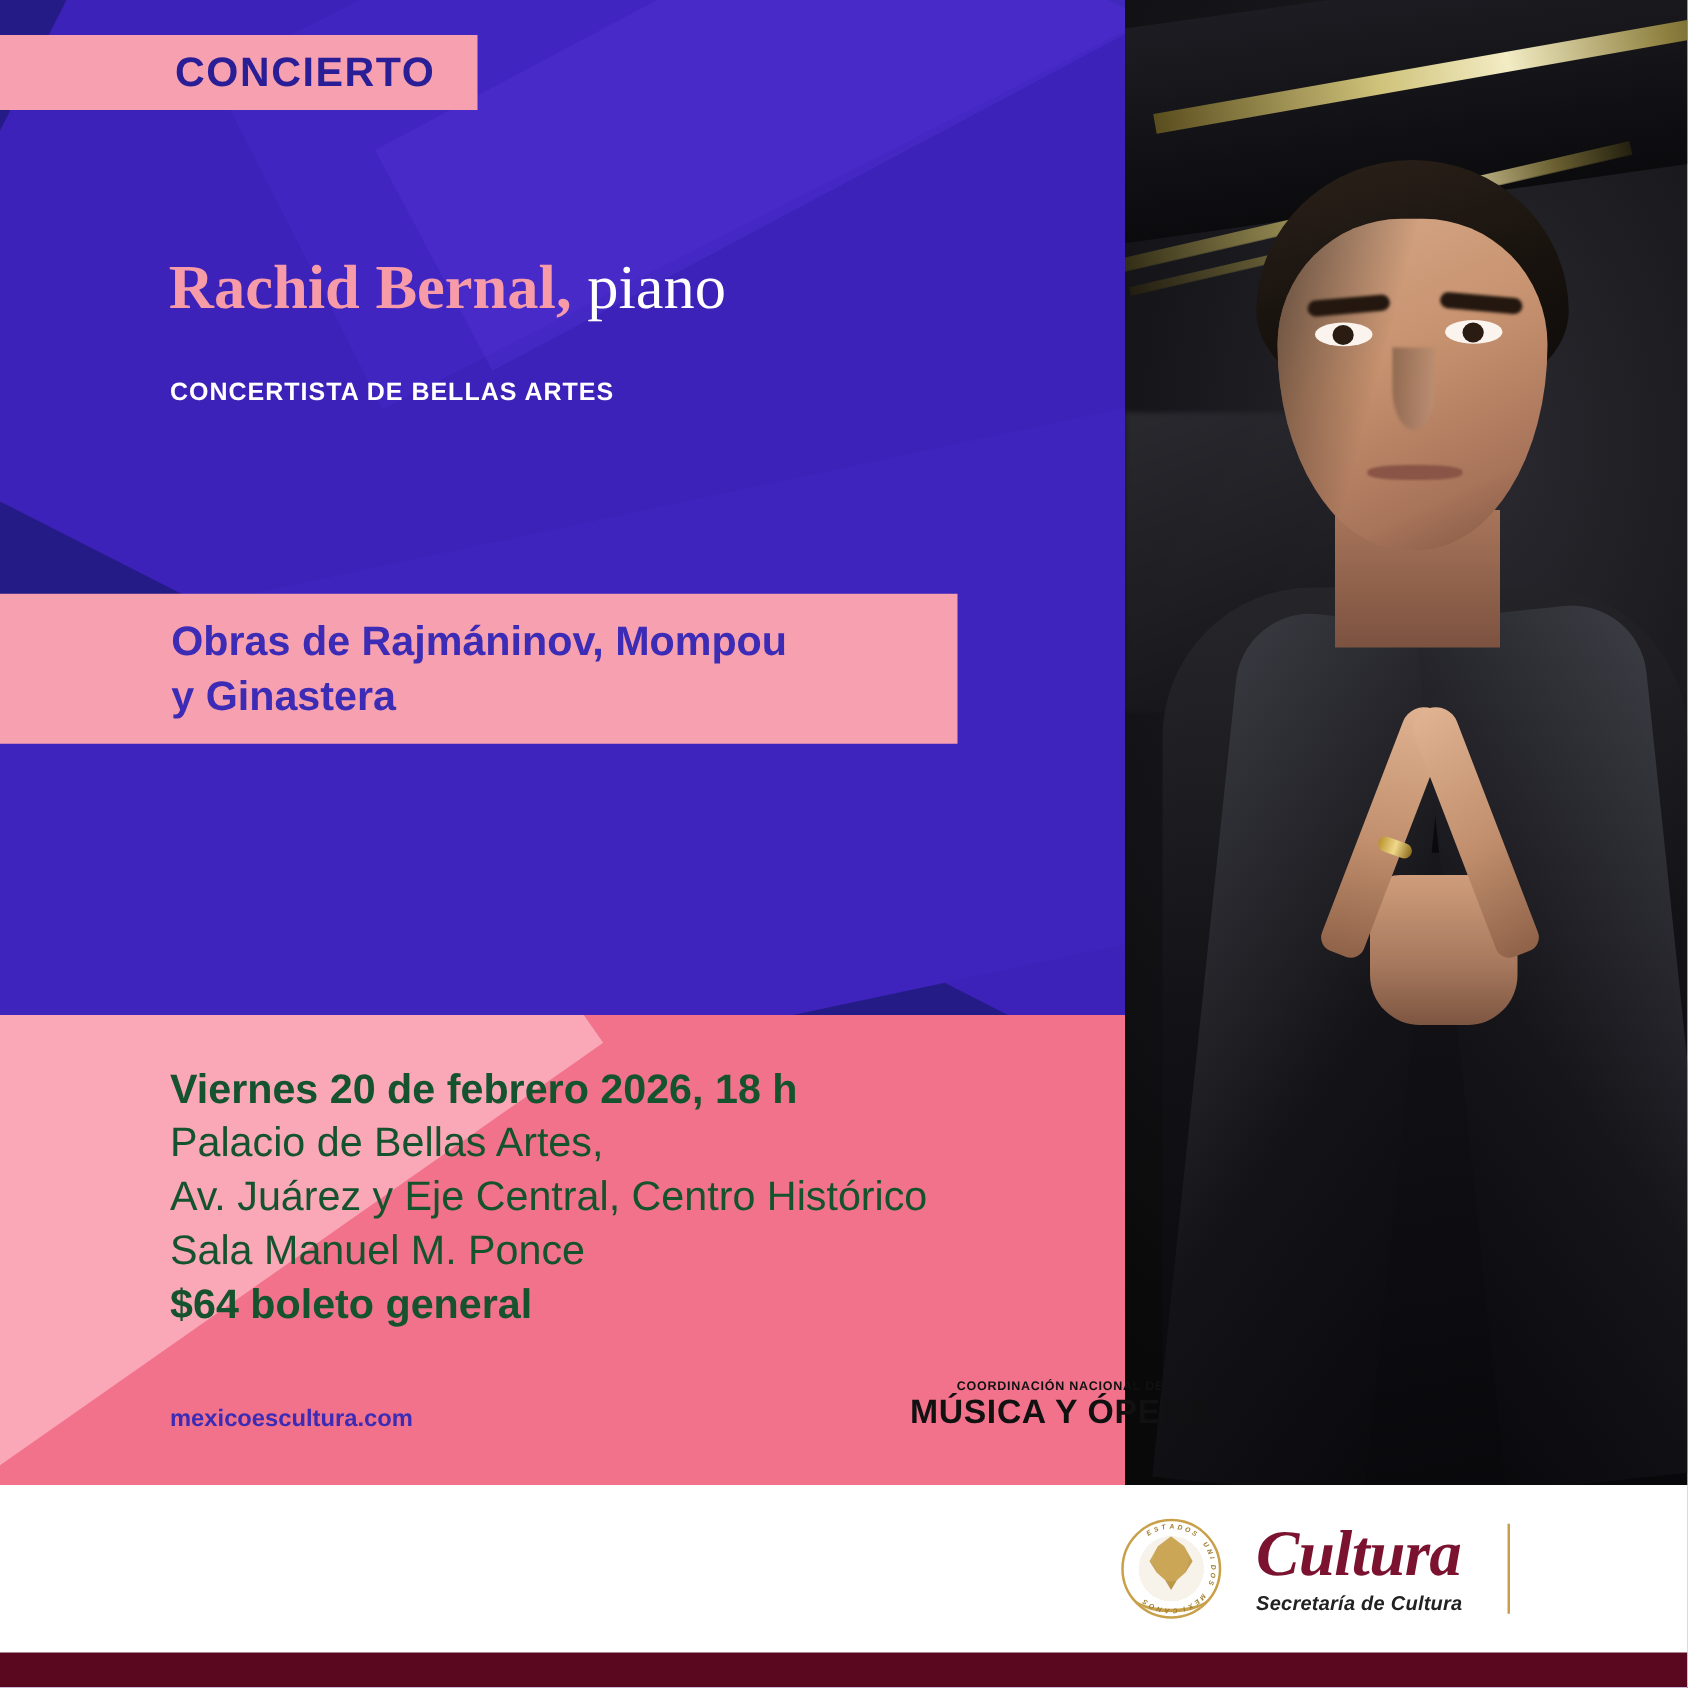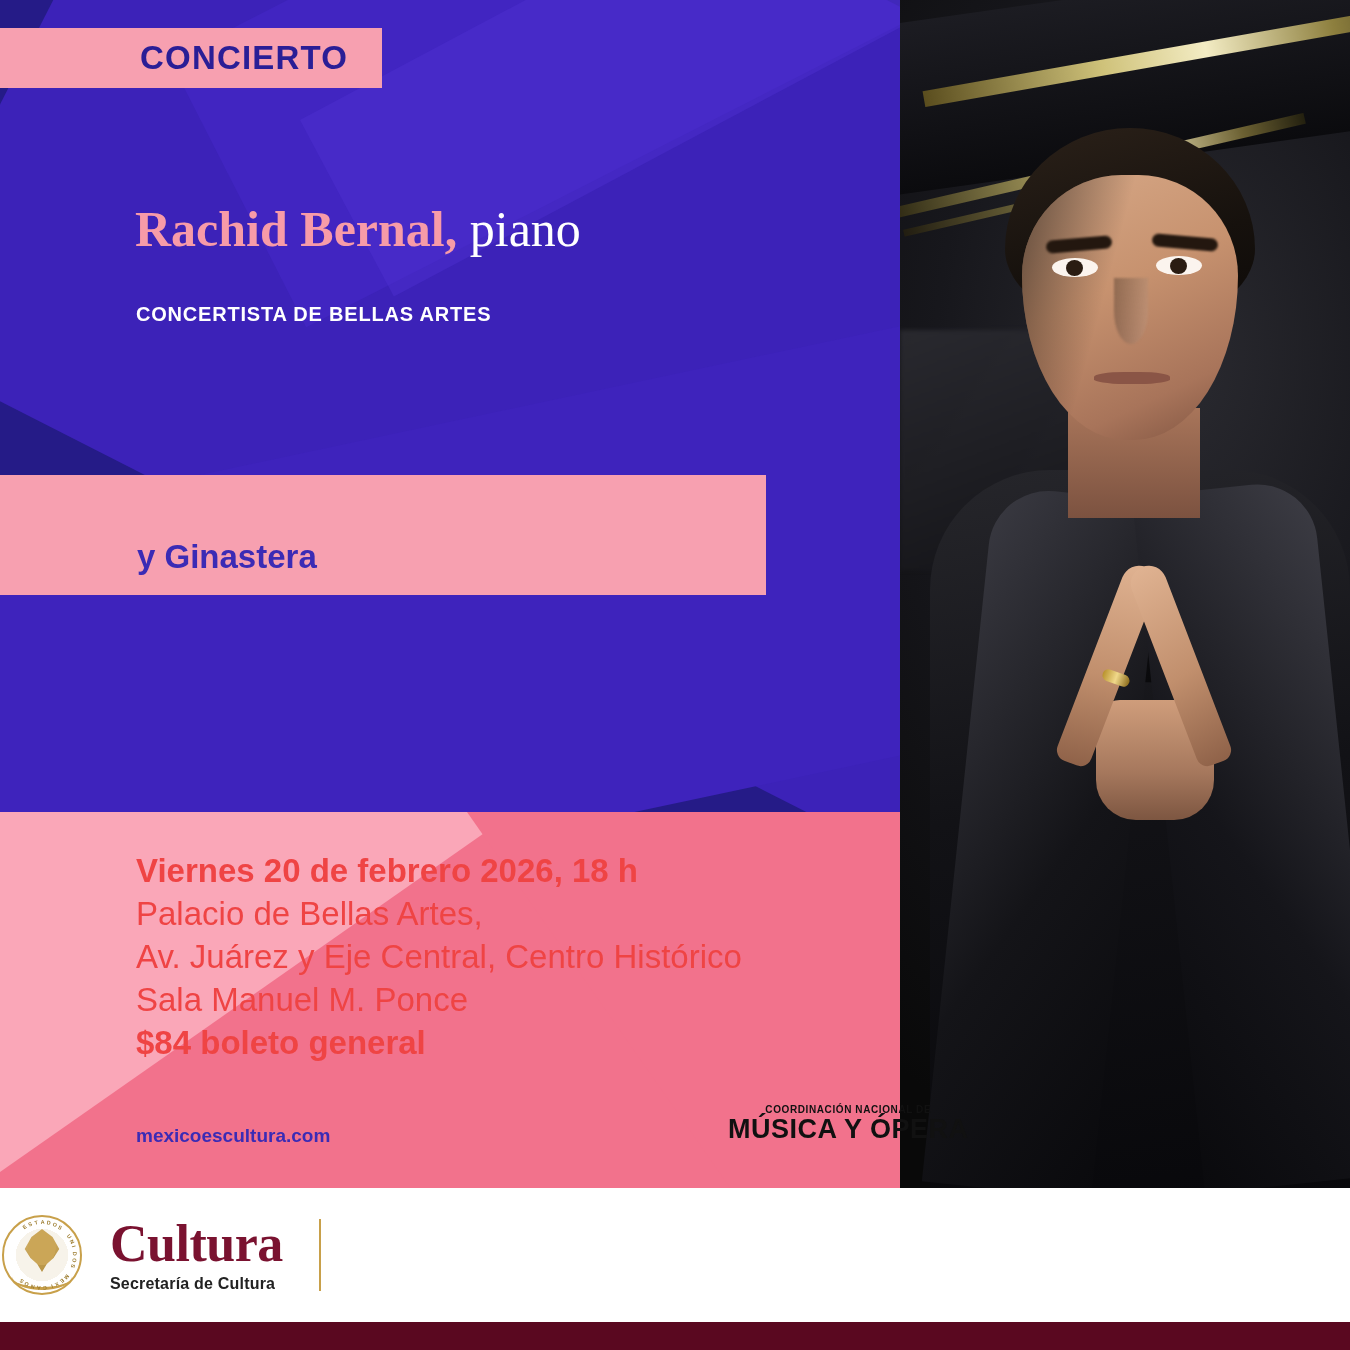--- a/index.html
+++ b/index.html
@@ -141,36 +141,36 @@
     font-size:20px; font-weight:700; letter-spacing:.8px;
   }
   .program-box {
     position:absolute; left:0; top:475px; width:766px; height:120px;
     background:#F7A0B0; display:flex; align-items:center;
   }
   .program-box p {
     margin-left:137px; color:#3B2BB5; font-size:33px; font-weight:700; line-height:1.32;
   }
   .details { position:absolute; left:136px; top:850px; }
-  .details .line { color:#ef4444; font-size:33px; line-height:1.30; white-space:nowrap; }
+  .details .line { color:#14532d; font-size:33px; line-height:1.30; white-space:nowrap; }
   .details .line.bold { font-weight:700; }
   .website {
     position:absolute; left:136px; top:1125px; color:#3B2BB5;
     font-size:19px; font-weight:700;
   }
 
   
   .mo-logo { position:absolute; left:728px; top:1104px; text-align:center; color:#111; }
   .mo-logo .top { font-size:10px; font-weight:700; letter-spacing:.6px; }
   .mo-logo .big { font-size:27px; font-weight:700; letter-spacing:.5px;
     font-family:Liberation Sans, sans-serif; line-height:1.05; }
 
   
   .footer { position:absolute; left:0; top:1188px; width:1218px; height:134px;
-    background:#ffffff; display:flex; align-items:center; justify-content:flex-start; gap:26px; }
+    background:#ffffff; display:flex; align-items:center; justify-content:flex-end; gap:26px;font-style:italic; }
   .emblem { width:84px; height:84px; border-radius:50%; position:relative;
     background:radial-gradient(circle at 50% 50%, #f7f3ea 0 44%, #fff 44% 100%); }
   .emblem .ring { position:absolute; inset:2px; border-radius:50%;
     border:2px solid #C8A04A; }
   .emblem .txt { position:absolute; inset:0; }
   .emblem .txt span { position:absolute; left:50%; top:50%; font-size:5.4px;
     color:#9C7C2E; font-weight:700; transform-origin:0 0; }
   .emblem .eagle { position:absolute; left:18px; top:16px; width:48px; height:50px;
     background:
       radial-gradient(ellipse at 50% 35%, #C9A250 0 40%, transparent 41%),
@@ -257,31 +257,31 @@
     </div>
 
     <div class="artist-name">
       <span class="nm">Rachid Bernal,</span>
       <span class="inst">piano</span>
     </div>
     <div class="artist-sub">CONCERTISTA DE BELLAS ARTES</div>
 
     <div class="program-box">
       <p>
-        <br>
+        <span>Obras de Rajmáninov, Mompou</span><br>
         <span>y Ginastera</span>
       </p>
     </div>
 
     <div class="details">
       <div class="line bold">Viernes 20 de febrero 2026, 18 h</div>
       <div class="line">Palacio de Bellas Artes,</div>
       <div class="line">Av. Juárez y Eje Central, Centro Histórico</div>
       <div class="line">Sala Manuel M. Ponce</div>
-      <div class="line bold">$84 boleto general</div>
+      <div class="line bold">$64 boleto general</div>
     </div>
 
     <div class="website">mexicoescultura.com</div>
 
     <div class="mo-logo">
       <div class="top">COORDINACIÓN NACIONAL DE</div>
       <div class="big">MÚSICA Y ÓPERA</div>
     </div>
 
   </div>

